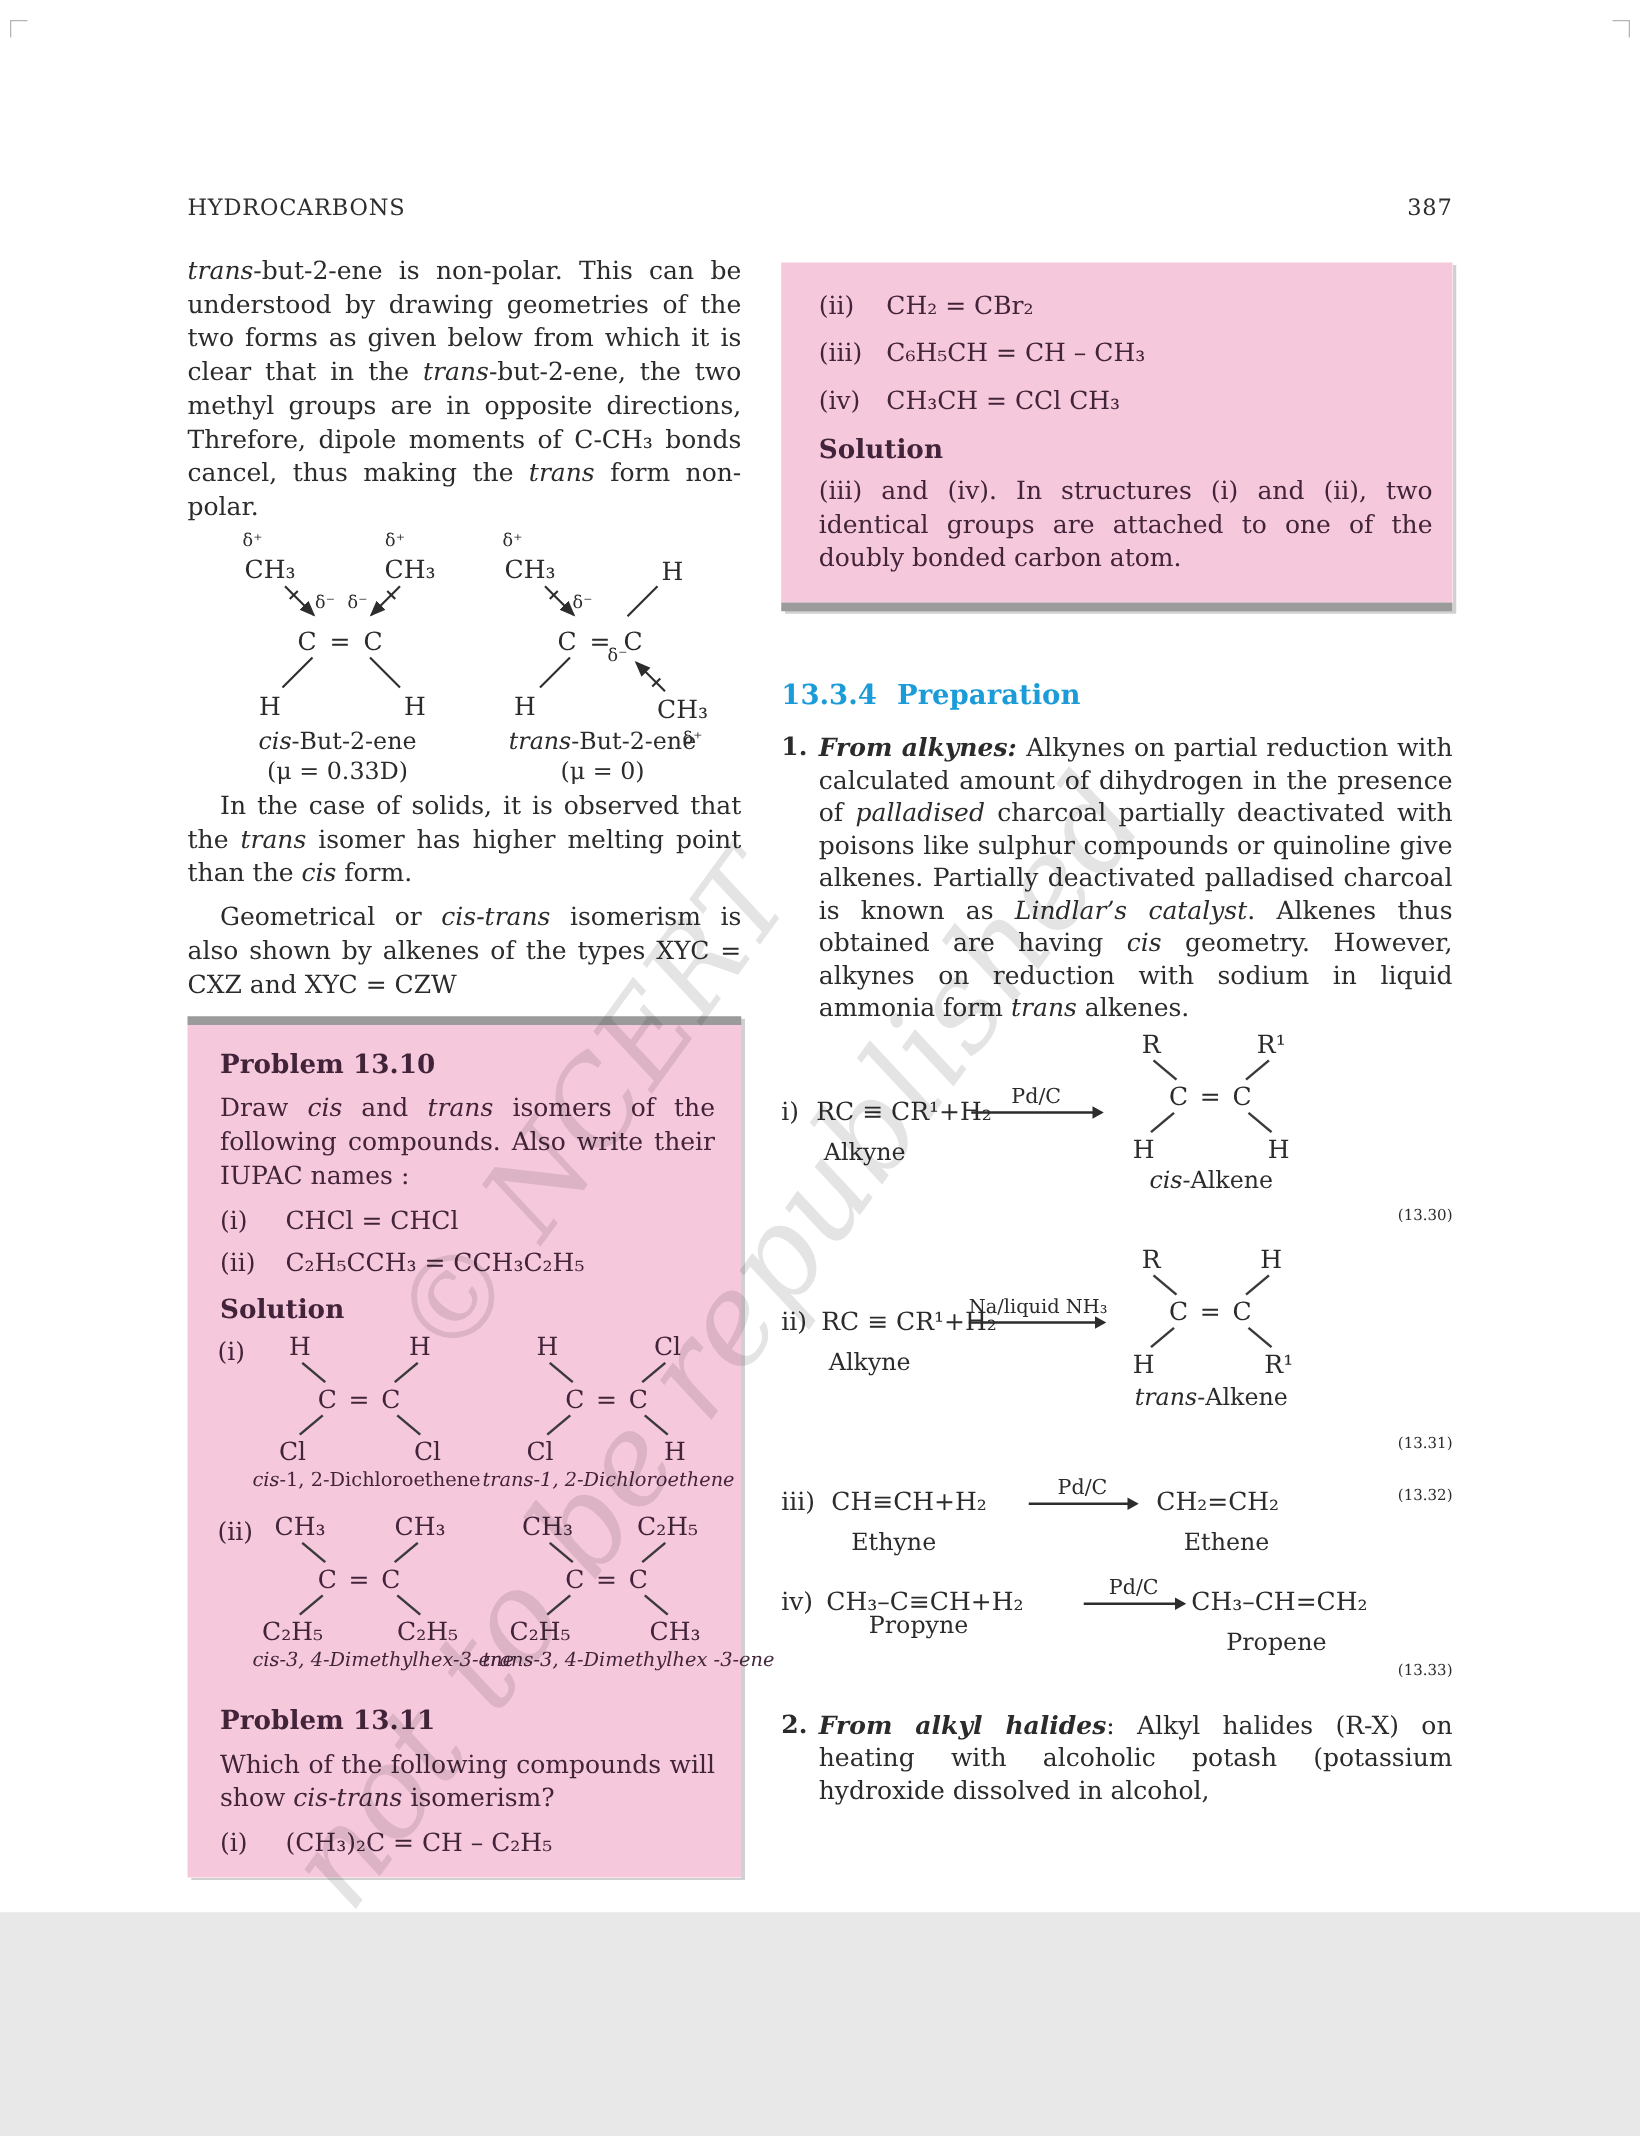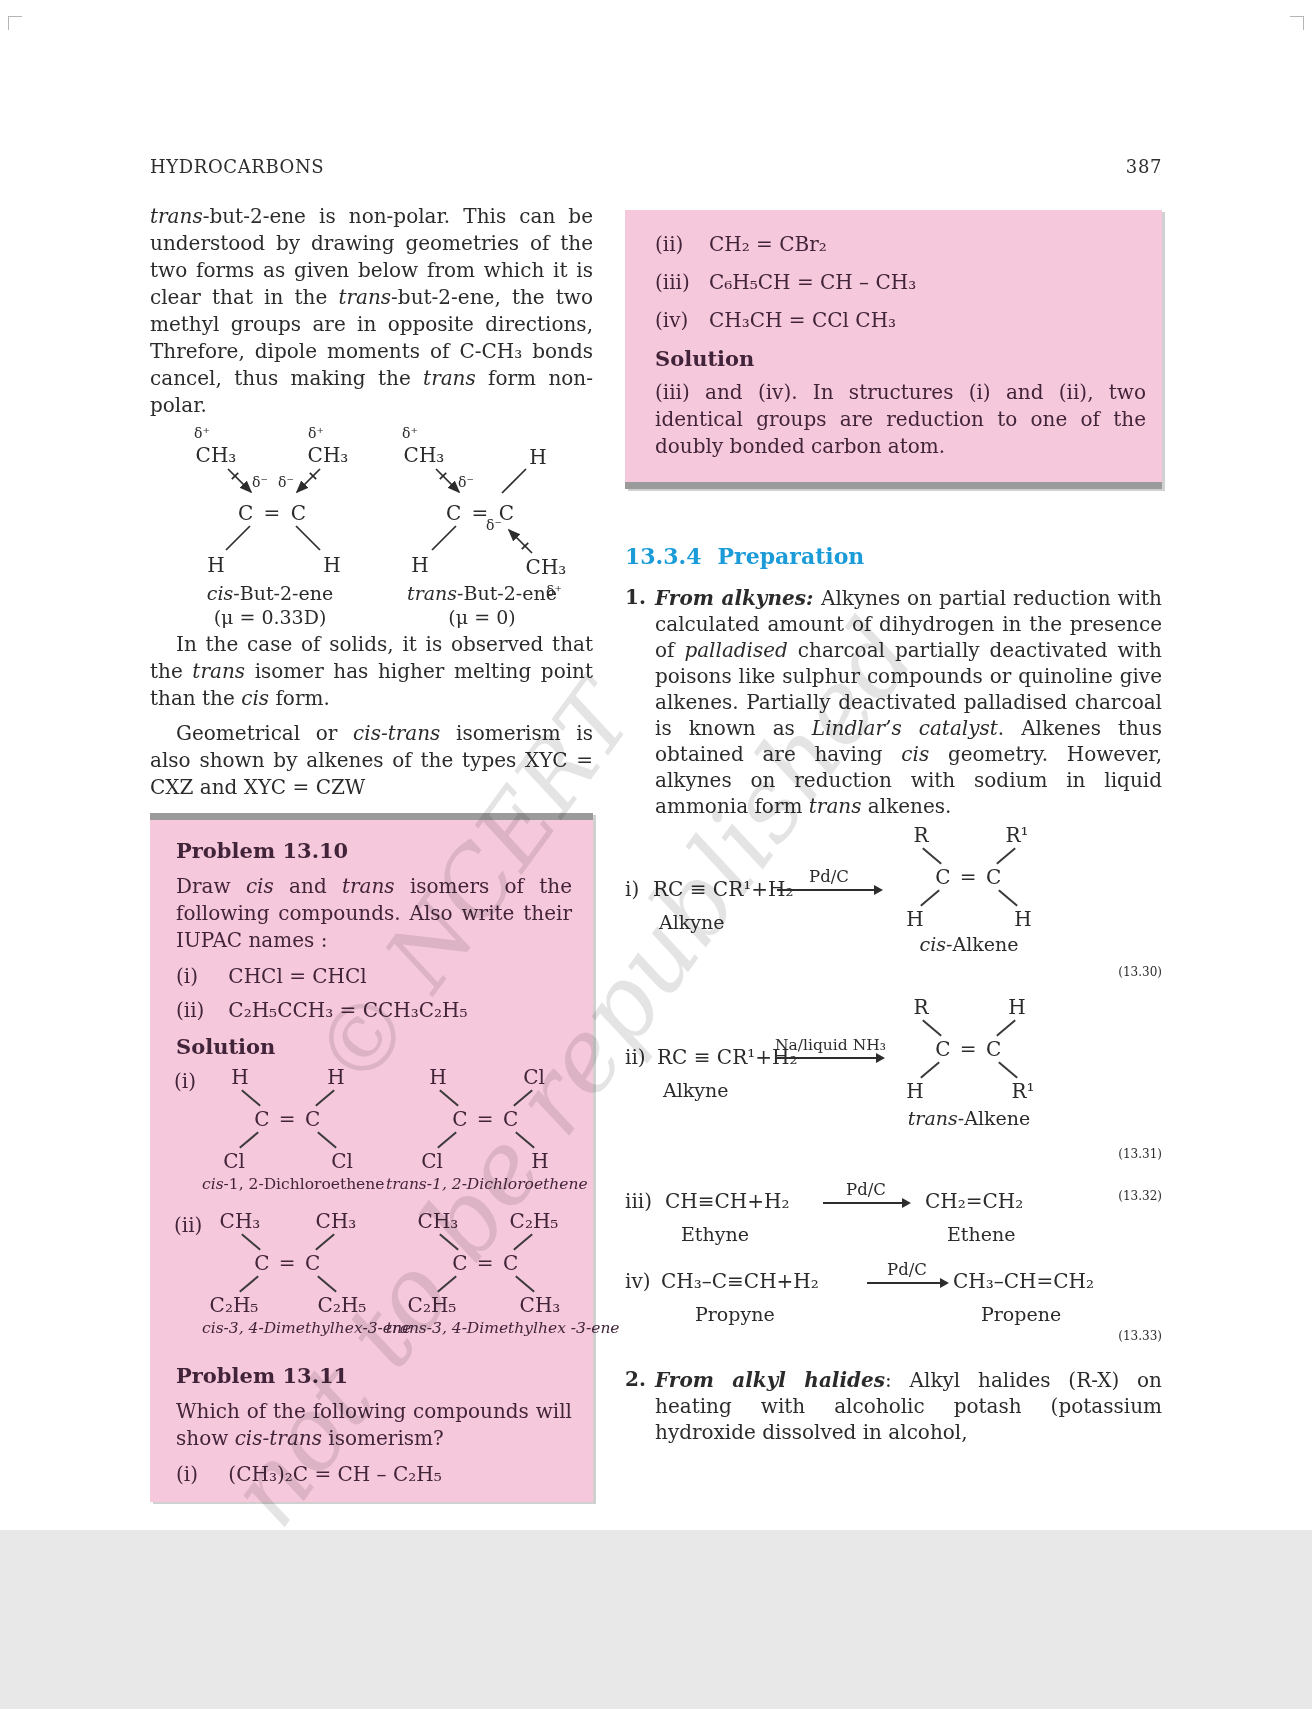--- a/index.html
+++ b/index.html
@@ -242,21 +242,21 @@
         </div>
         <div class="bitem">
           <span class="bmark">(iii)</span>
           <span>C₆H₅CH = CH – CH₃</span>
         </div>
         <div class="bitem">
           <span class="bmark">(iv)</span>
           <span>CH₃CH = CCl CH₃</span>
         </div>
         <div class="sol" style="margin-top:4px">Solution</div>
-        <p class="para" style="margin-bottom:14px">(iii) and (iv). In structures (i) and (ii), two identical groups are reduction to one of the doubly bonded carbon atom.</p>
+        <p class="para" style="margin-bottom:14px">(iii) and (iv). In structures (i) and (ii), two identical groups are attached to one of the doubly bonded carbon atom.</p>
       </div>
       <div class="bar"></div>
     </div>
 
     <div class="sect">
       <span>13.3.4</span><span class="t">Preparation</span>
     </div>
 
     <div class="nitem">
       <span class="nnum">1.</span>
@@ -319,21 +319,21 @@
       <span class="rlab" style="left:322px;top:38px">Ethene</span>
     </div>
 
     <div class="rxn" style="height:102px;margin-top:4px">
       <span class="rmark" style="left:0;top:4px">iv)</span>
       <span class="rtxt" style="left:36px;top:4px">CH₃–C≡CH+H₂</span>
       <span class="arrow" style="left:242px;top:17px;width:80px">
         <span class="alab">Pd/C</span>
       </span>
       <span class="rtxt" style="left:328px;top:4px">CH₃–CH=CH₂</span>
-      <span class="rlab" style="left:70px;top:38px">Propyne</span>
+      <span class="rlab" style="left:70px;top:24px">Propyne</span>
       <span class="rlab" style="left:356px;top:38px">Propene</span>
       <span class="eqno" style="top:64px">(13.33)</span>
     </div>
 
 
     <div class="nitem">
       <span class="nnum">2.</span>
       <p class="para nbody" style="line-height:26px"><span class="run-bi">From alkyl halides</span><span>: Alkyl halides (R-X) on heating with alcoholic potash (potassium hydroxide dissolved in alcohol,</span></p>
     </div>
   </div>

